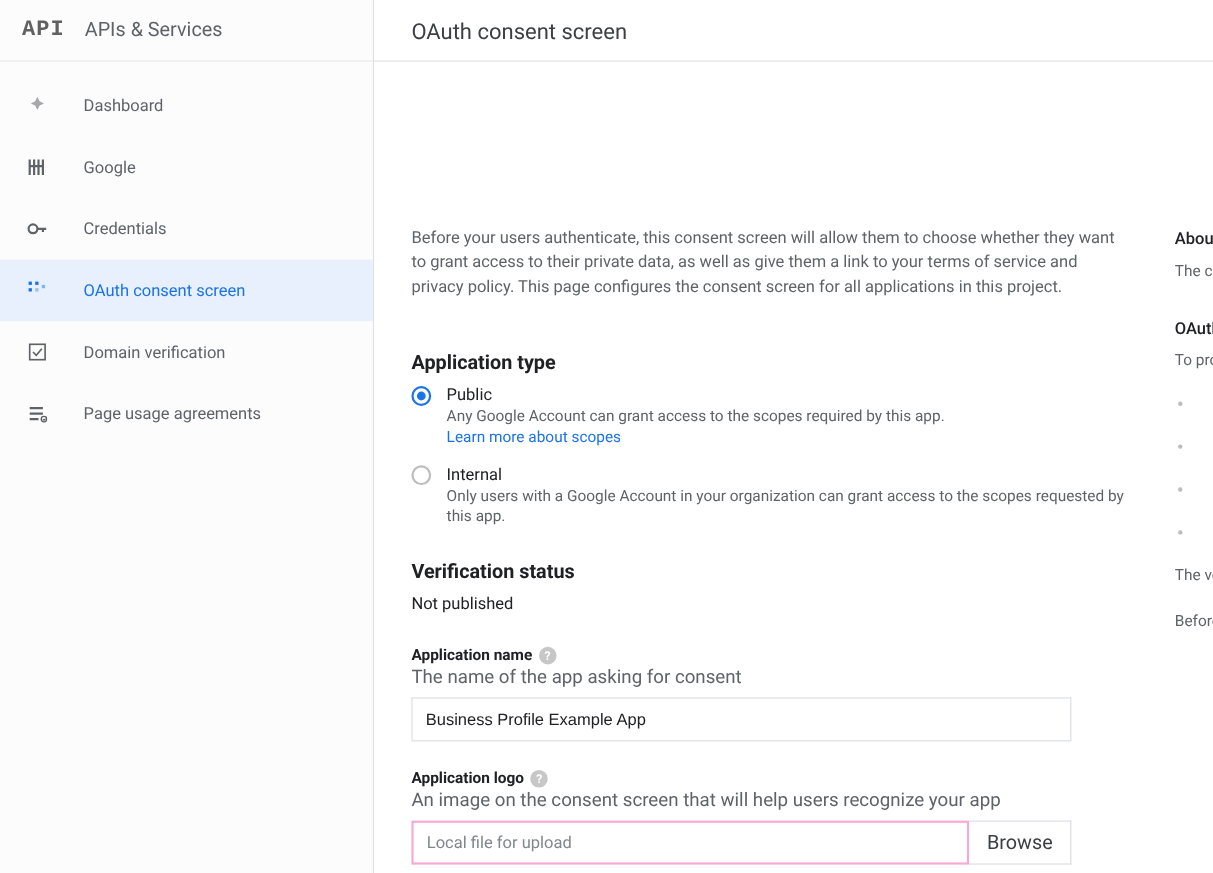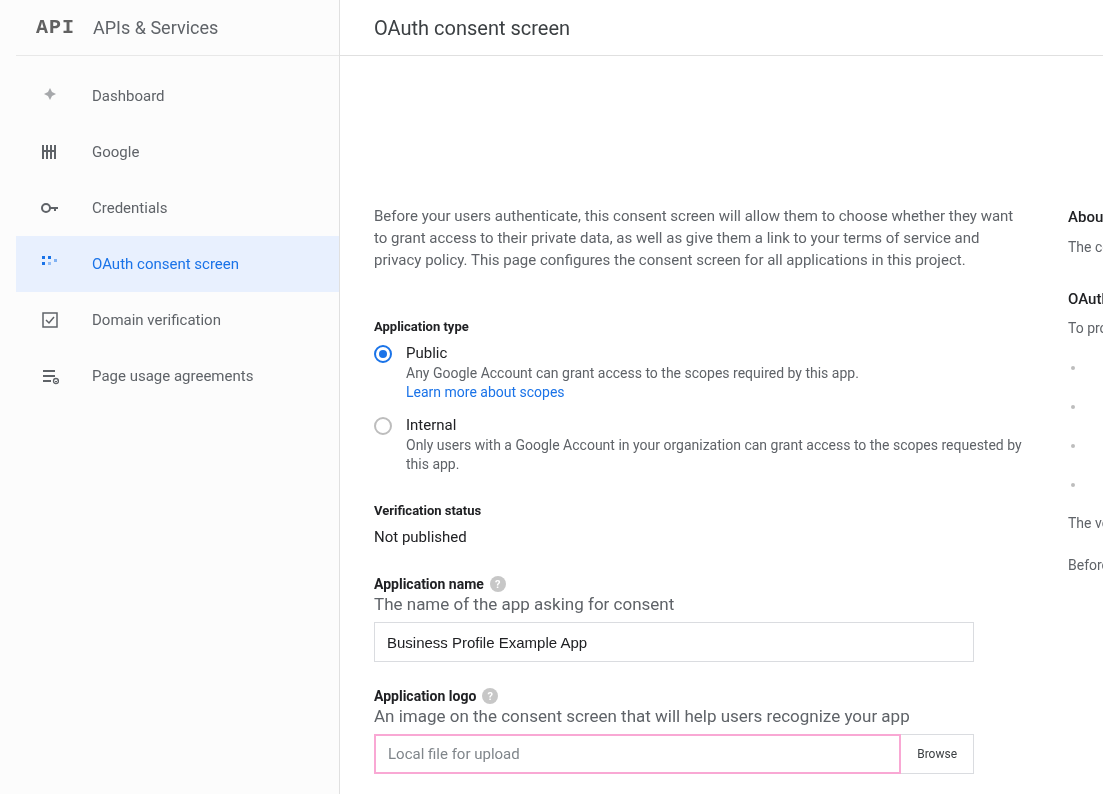--- a/index.html
+++ b/index.html
@@ -12,21 +12,20 @@
     overflow: hidden;
   }
   .app { display: flex; width: 1103px; height: 794px; }
   
   .sidebar {
     width: 340px;
     background: #fcfcfc;
     border-right: 1px solid #e0e0e0;
     display: flex;
     flex-direction: column;
-    padding-left: 16px;
   }
   .sidebar-header {
     display: flex;
     align-items: center;
     height: 56px;
     padding: 0 20px;
     border-bottom: 1px solid #e8e8e8;
   }
   .api-logo {
     font-family: "Courier New", monospace;
@@ -91,21 +90,21 @@
     padding: 150px 34px 0 34px;
     max-width: 720px;
   }
   .intro {
     font-size: 15px;
     line-height: 1.45;
     color: #5f6368;
     margin-bottom: 48px;
   }
   .section-label {
-    font-size: 13px;
+    font-size: 18px;
     font-weight: 700;
     color: #202124;
     margin-bottom: 10px;
   }
   .radio-group { margin-bottom: 28px; }
   .radio-row {
     display: flex;
     align-items: flex-start;
     margin-bottom: 16px;
   }
@@ -204,21 +203,21 @@
     color: #80868b;
     display: flex;
     align-items: center;
   }
   .browse-btn {
     height: 40px;
     padding: 0 16px;
     border: 1px solid #dadce0;
     border-left: none;
     background: #fff;
-    font-size: 12px;
+    font-size: 18px;
     color: #3c4043;
     cursor: pointer;
     display: flex;
     align-items: center;
   }
   
   .info-panel {
     width: 45px;
     padding: 150px 0 0 10px;
     font-size: 14px;

